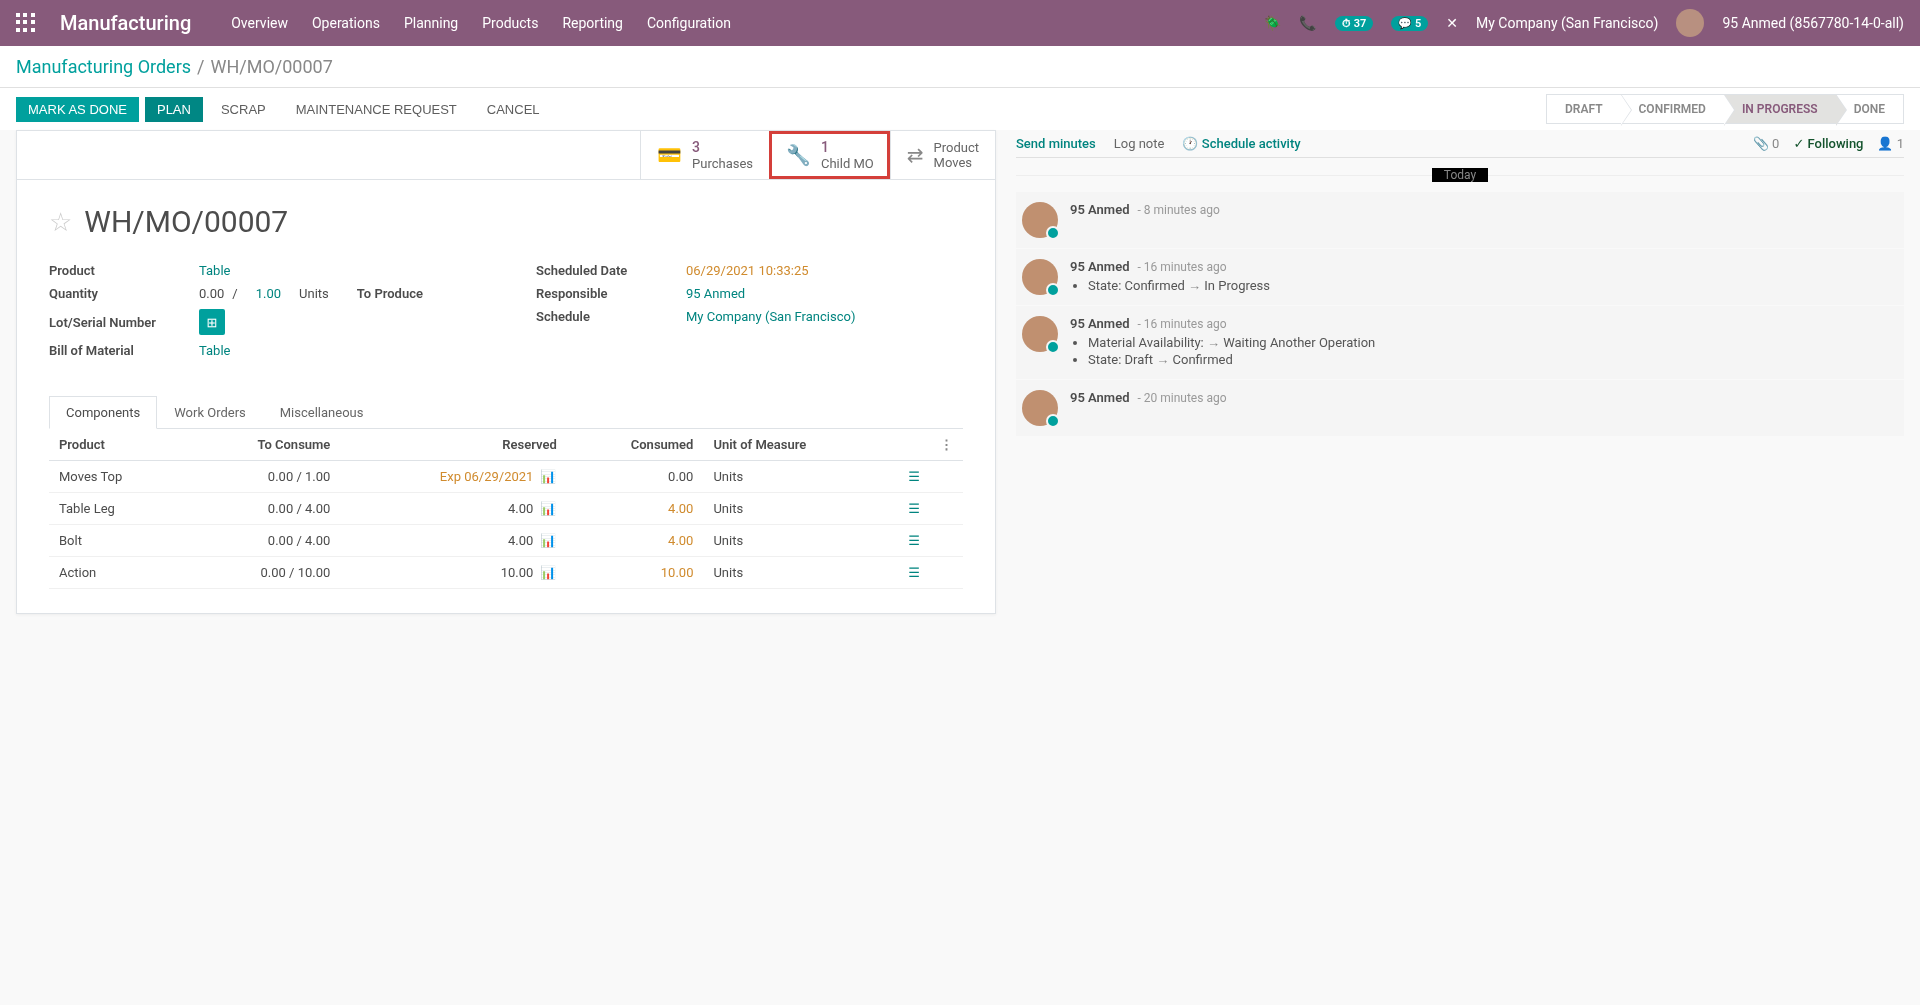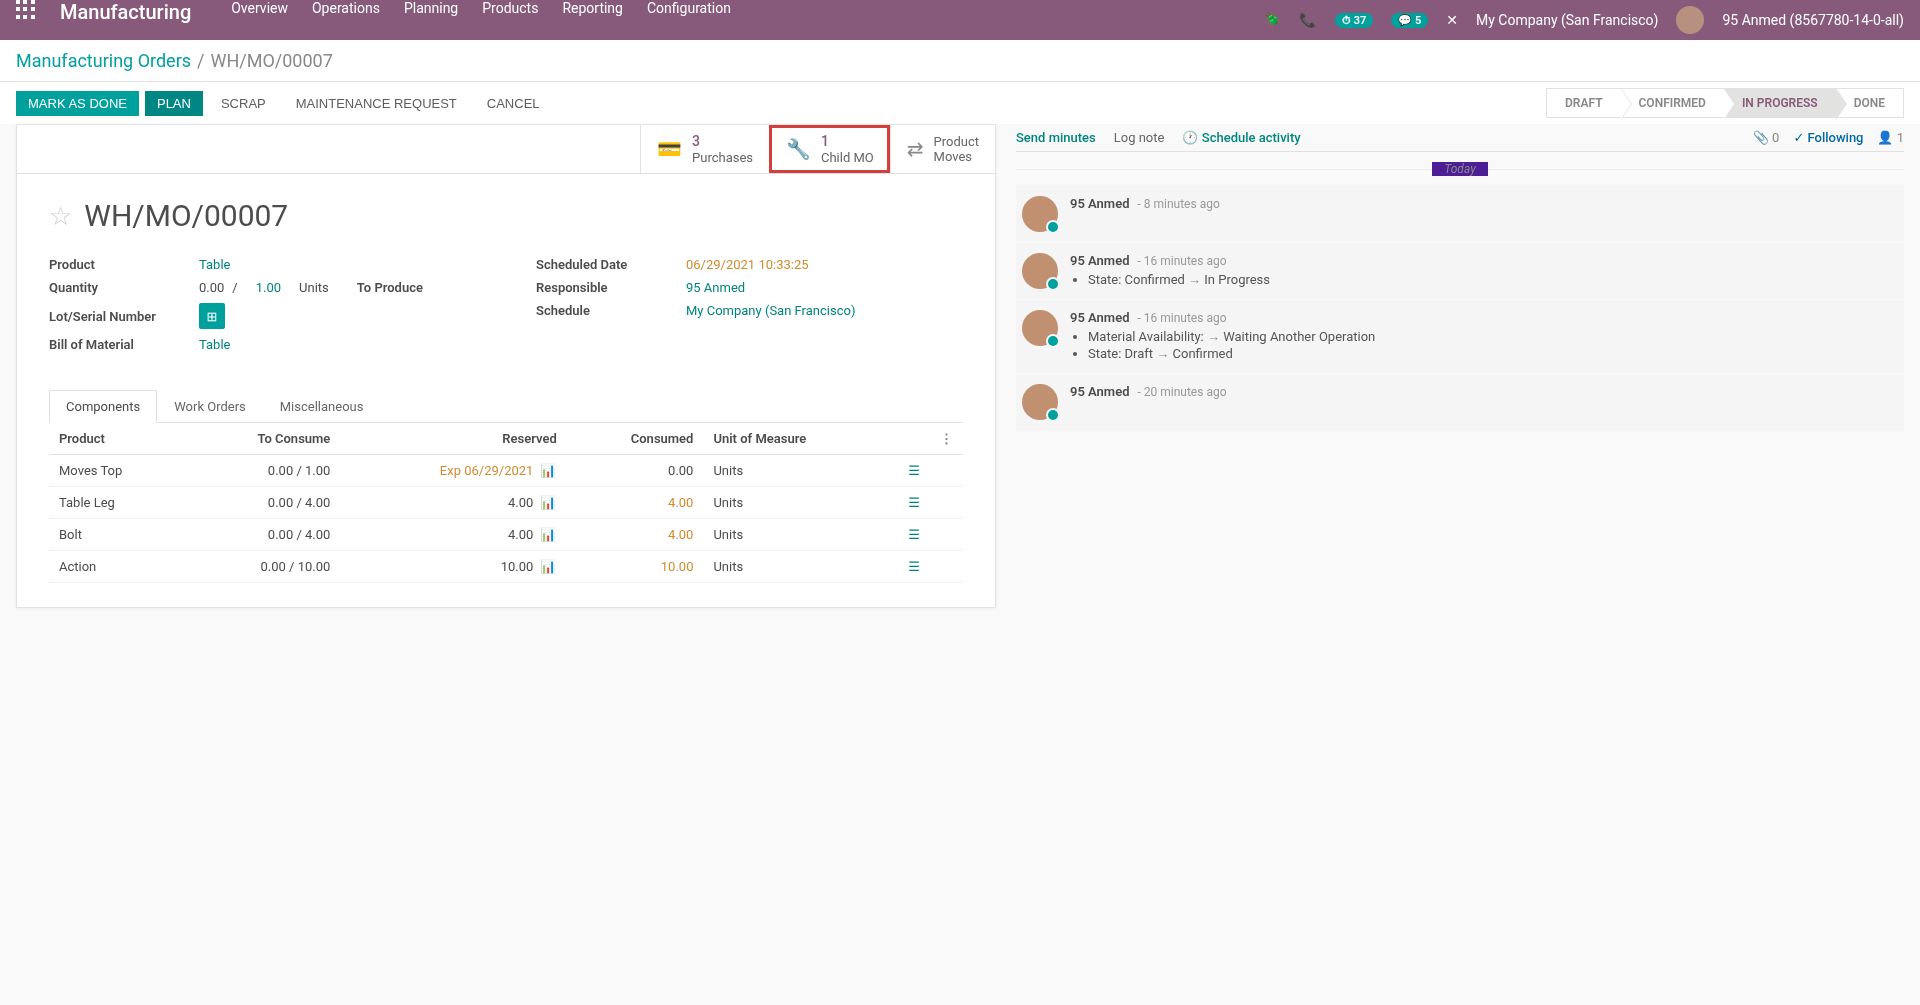--- a/index.html
+++ b/index.html
@@ -1,17 +1,17 @@
 <!DOCTYPE html>
 <html><head>
 <meta charset="utf-8">
 <style>
 * { box-sizing: border-box; margin: 0; padding: 0; }
 body { font-family: -apple-system, BlinkMacSystemFont, "Segoe UI", Roboto, sans-serif; font-size: 13px; color: #4c4c4c; background: #f9f9f9; }
-.topbar { background: #875a7b; color: #fff; height: 40px; display: flex; padding: 0 16px; }
+.topbar { background: #875a7b; color: #fff; height: 46px; display: flex; align-items: center; padding: 0 16px; }
 .apps-icon { width: 20px; height: 20px; display: grid; grid-template-columns: repeat(3,1fr); grid-gap: 2px; margin-right: 24px; cursor:pointer;}
 .apps-icon span { background: #fff; width:4px; height:4px; }
 .brand { font-size: 20px; font-weight: 500; margin-right: 40px; }
 .topnav { display: flex; gap: 24px; flex: 1; }
 .topnav a { color: #fff; text-decoration: none; font-size: 14px; }
 .topbar-right { display: flex; align-items: center; gap: 18px; font-size: 14px; }
 .badge-green { background: #00a09d; color:#fff; border-radius: 10px; padding: 1px 7px; font-size: 11px; font-weight:600; position:relative; display:inline-flex; align-items:center; gap:3px;}
 .avatar { width: 28px; height: 28px; border-radius: 50%; background: #b89080; display:inline-block; }
 
 .subhead { background: #fff; padding: 10px 16px 0 16px; border-bottom: 1px solid #e0e0e0; }
@@ -79,27 +79,27 @@
 .row-menu { color:#888; cursor:pointer;}
 .forecast-icon { color:#00847f; margin-left:4px; cursor:pointer;}
 .list-menu { color:#00847f; cursor:pointer;}
 .consumed-edit { color:#d08b2e;}
 
 .sidebar { flex:1; padding-left: 20px; min-width: 500px;}
 .chatter-head { display:flex; align-items:center; gap:18px; padding:6px 0; border-bottom:1px solid #e0e0e0;}
 .chatter-head .chatter-link { color:#00847f; cursor:pointer; font-weight:500;}
 .chatter-head .grey { color:#666; cursor:pointer;}
 .chatter-right { margin-left:auto; display:flex; align-items:center; gap:14px; font-size:13px;}
-.following { color:#0369a1; font-weight:500;}
+.following { color:#14532d; font-weight:500;}
 .att-count { color:#888; display:flex; align-items:center; gap:3px;}
 .follower-count { color:#888; display:flex; align-items:center; gap:3px;}
 
 .day-sep { text-align:center; color:#888; font-size:12px; margin: 10px 0; position:relative;}
 .day-sep::before { content:''; position:absolute; left:0; right:0; top:50%; border-top:1px solid #eee; z-index:0;}
-.day-sep span { background:#4c1d95; padding:0 12px; position:relative; z-index:1;font-style:italic;}
+.day-sep span { background:#000000; padding:0 12px; position:relative; z-index:1;}
 
 .msg { display:flex; gap:12px; padding:10px 6px; background:#f5f5f5; margin-bottom:1px;}
 .msg .av { width:36px; height:36px; border-radius:50%; background:#c09070; position:relative; flex-shrink:0;}
 .msg .av::after { content:''; position:absolute; right:-2px; bottom:-2px; width:10px; height:10px; border-radius:50%; background:#00a09d; border:2px solid #f5f5f5;}
 .msg-body { flex:1;}
 .msg-head { display:flex; align-items:baseline; gap:8px; margin-bottom:4px;}
 .msg-author { font-weight:600; color:#4c4c4c;}
 .msg-time { color:#999; font-size:12px;}
 .msg-content { color:#555; font-size:13px;}
 .msg-content ul { list-style: disc; padding-left: 18px;}

